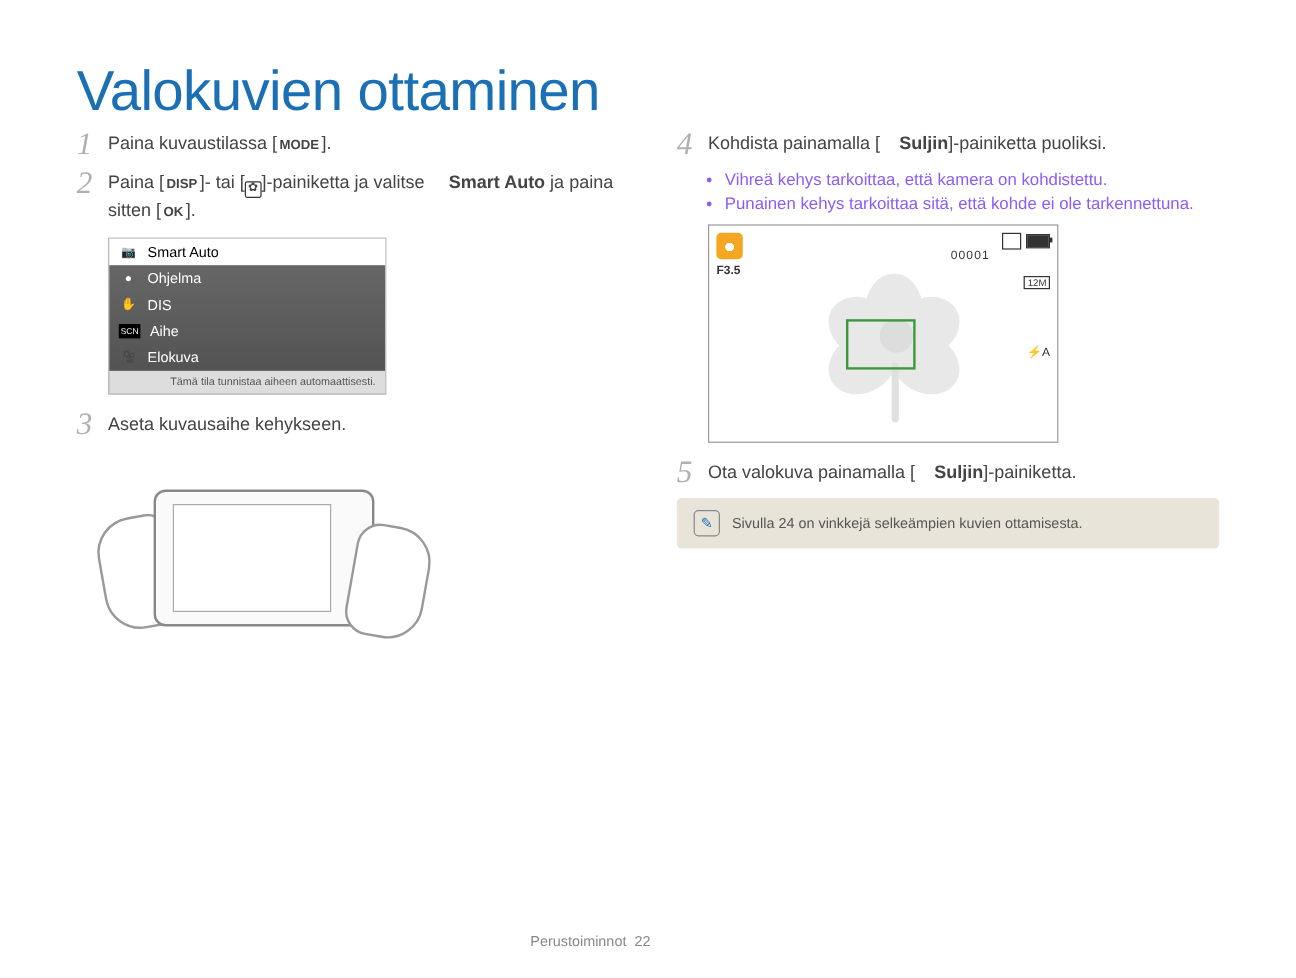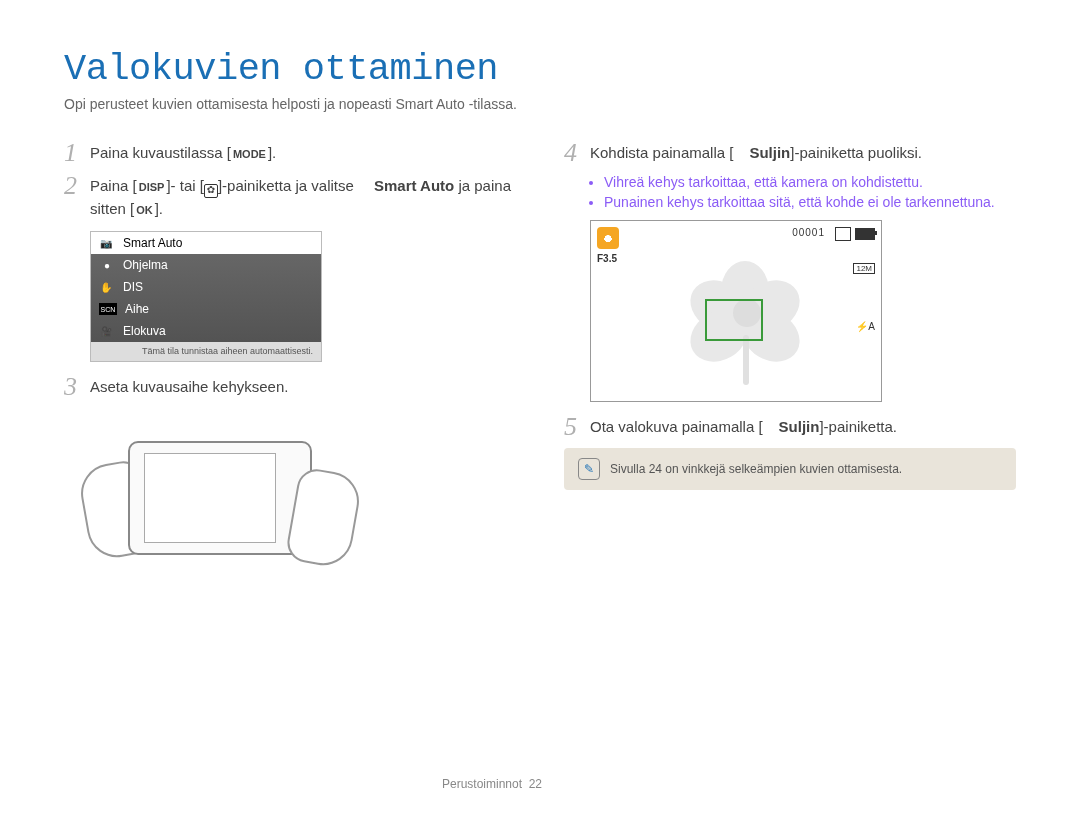--- a/index.html
+++ b/index.html
@@ -10,26 +10,25 @@
     font-family: Arial, Helvetica, sans-serif;
     background: #fff;
     color: #333;
     position: relative;
   }
   .page {
     padding: 48px 64px 20px 64px;
     box-sizing: border-box;
   }
   h1.title {
-    font-size: 37px;
+    font-size: 47px;
     font-weight: 400;
     color: #1a6fb5;
     margin: 0 0 6px 0;
     letter-spacing: -0.5px;
-    font-family: Liberation Mono, monospace;
   }
   .subtitle {
     font-size: 14px;
     color: #666;
     font-weight: 300;
     margin-bottom: 30px;
   }
   .cols {
     display: flex;
     gap: 48px;
@@ -160,21 +159,21 @@
   }
   .lcd .flower-icon {
     position: absolute; left: 6px; top: 6px;
     width: 22px; height: 22px;
     background: #f5a623; border-radius: 4px;
   }
   .lcd .flower-icon:after{
     content:""; position:absolute; inset:3px;
     background: radial-gradient(circle at 50% 55%, #fff 30%, transparent 31%);
   }
-  .lcd .counter { position: absolute; top: 6px; right: 56px; font-size: 10px; letter-spacing: 1px; }
+  .lcd .counter { position: absolute; top: 20px; right: 56px; font-size: 10px; letter-spacing: 1px; }
   .lcd .batt-card {
     position: absolute; top: 6px; right: 6px;
     display: flex; gap: 4px; align-items: center;
   }
   .lcd .card { width: 14px; height: 12px; border: 1px solid #333; }
   .lcd .batt { width: 18px; height: 10px; border: 1px solid #333; position: relative; }
   .lcd .batt:after{content:"";position:absolute;right:-3px;top:2px;width:2px;height:4px;background:#333;}
   .lcd .batt .fill{background:#333; width:100%; height:100%;}
   .lcd .fval { position: absolute; left: 6px; top: 32px; font-size: 10px; font-weight: bold; text-align: center; }
   .lcd .res { position: absolute; right: 6px; top: 42px; font-size: 8px; border:1px solid #333; padding:0 2px;text-align:center;}
@@ -234,21 +233,20 @@
     text-align: center;
     font-size: 12px;
     color: #888;
   }
 </style>
 </head>
 <body>
 
 <div class="page">
   <h1 class="title">Valokuvien ottaminen</h1>
-  <div class="subtitle">Opi perusteet kuvien ottamisesta helposti ja nopeasti Smart Auto -tilassa.</div>
 
   <div class="cols">
 
     <div class="col">
 
       <div class="step">
         <div class="step-num">1</div>
         <div class="step-body">
           <span>Paina kuvaustilassa [</span><span class="pill">MODE</span><span>].</span>
         </div>

